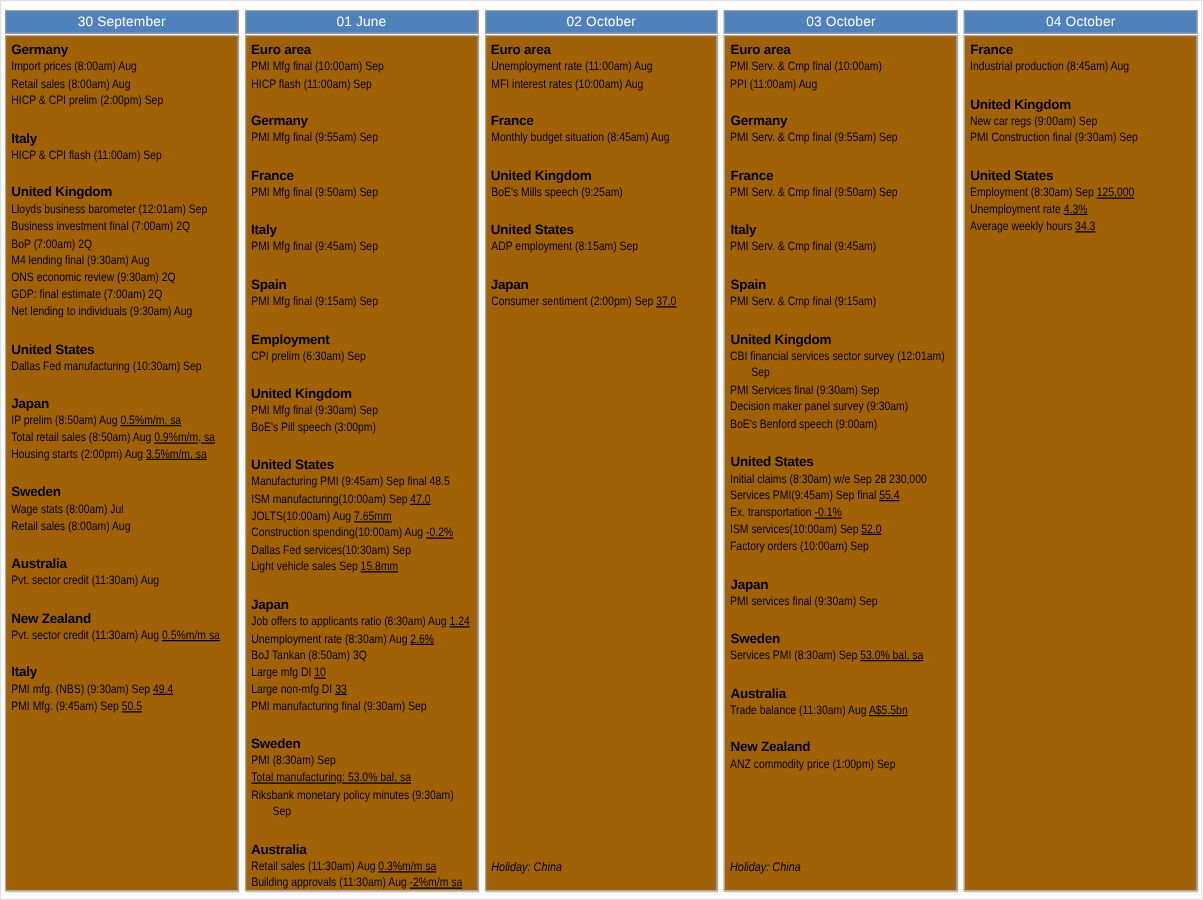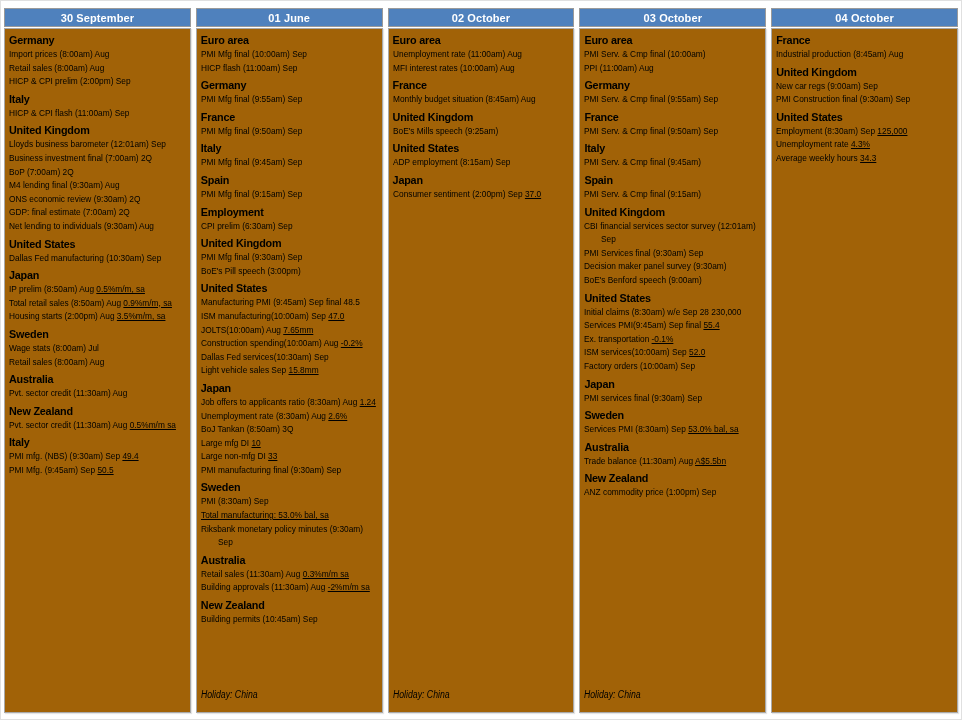--- a/index.html
+++ b/index.html
@@ -12,28 +12,28 @@
   .calendar{
     position:absolute;left:4px;top:8px;right:4px;bottom:7px;
     display:flex;gap:5px;
   }
   .col{flex:1 1 0;min-width:0;display:flex;flex-direction:column;}
   .col-header{
     height:17px;flex:0 0 17px;background:var(--header-bg,#4F81BD);
     border:1px solid #9a9a9a;margin-bottom:1px;
     display:flex;align-items:center;justify-content:center;
   }
-  .hdr-text{color:var(--header-fg,#ffffff);font-size:11px;font-weight:bold;letter-spacing:0.1px;}
+  .hdr-text{color:var(--header-fg,#ffffff);font-size:11px;font-weight:normal;letter-spacing:0.1px;}
   .col-body{
     flex:1 1 auto;border:1px solid #a9a9a9;background:#a16207;
     padding:3px 4px 8px 4px;display:flex;flex-direction:column;overflow:hidden;
     box-shadow:1px 1px 1px rgba(0,0,0,0.10);
   }
   .sections{display:block;}
-  .section{margin-top:4px;}
+  .section{margin-top:16px;}
   .section:first-child{margin-top:1px;}
   .country{font-size:10.8px;font-weight:bold;line-height:14px;letter-spacing:-0.2px;white-space:nowrap;}
   .event{
     font-size:9.8px;line-height:13.6px;white-space:nowrap;
     transform:scaleX(0.85);transform-origin:0 50%;width:118%;
   }
   .event.cont{padding-left:20px;}
   .u{text-decoration:underline;text-underline-offset:1px;}
   .holiday{
     margin-top:auto;font-style:italic;font-size:10px;line-height:13px;

